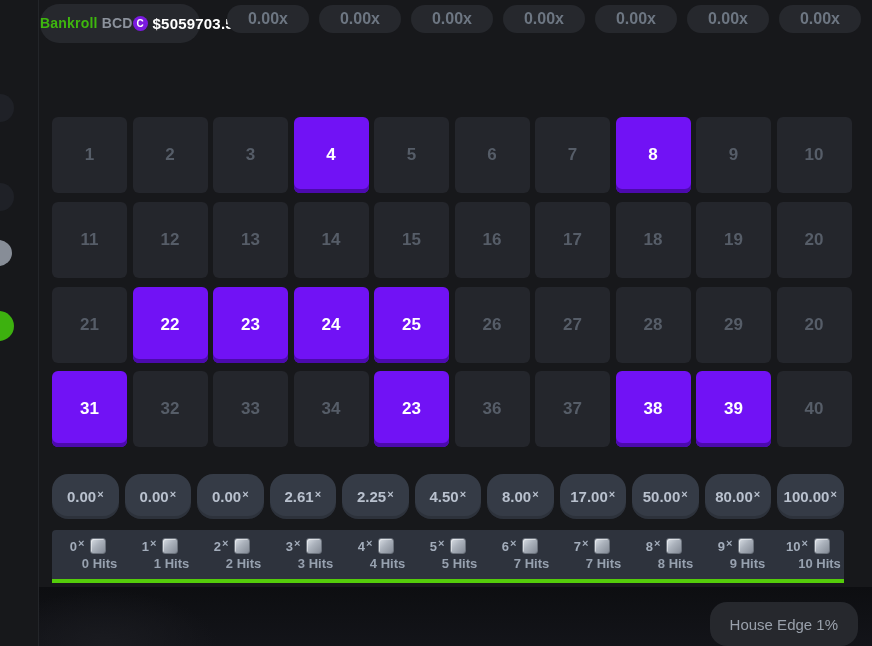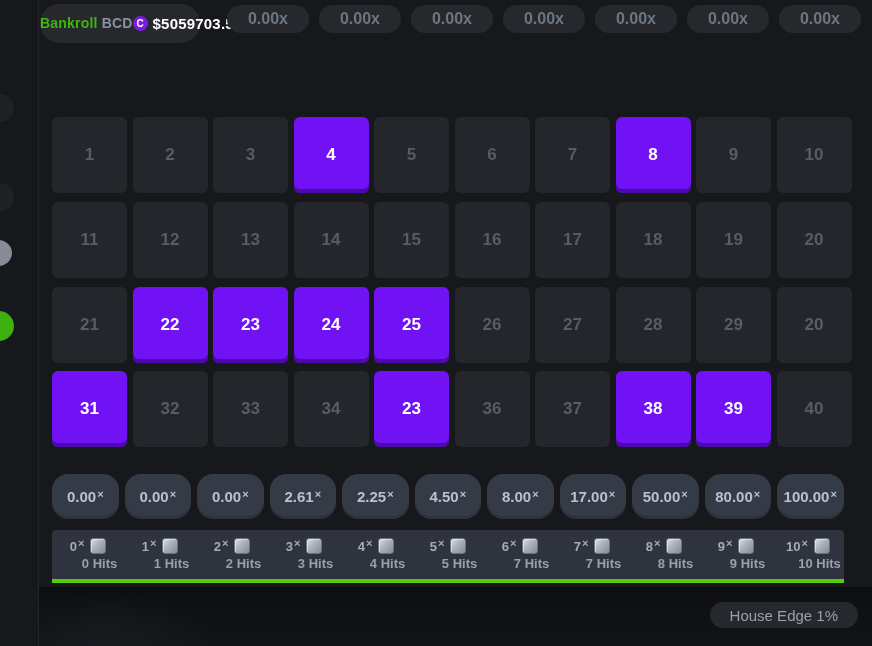--- a/index.html
+++ b/index.html
@@ -52,21 +52,21 @@
   .hit-top{display:flex;align-items:center;}
   .gem{width:14px;height:14px;margin-left:6px;border-radius:3px;border:1px solid #6a717b;
        background:linear-gradient(135deg,#d9dee5 0%,#aab1bb 45%,#848b96 100%);
        box-shadow:inset 1px 1px 0 rgba(255,255,255,.45);}
   .hit-label{color:#97a1af;margin-left:23px;}
 
   
   .footer{position:absolute;left:39px;top:587px;width:833px;height:59px;
           background:radial-gradient(160px 80px at 8% 100%, #1a1b20 0%, rgba(26,27,32,0) 70%),
                      linear-gradient(180deg,#0d0e11,#131419);}
-  .house{position:absolute;right:14px;top:602px;height:26px;padding:0 20px;border-radius:17px;
+  .house{position:absolute;right:14px;top:602px;height:26px;padding:9px 20px;border-radius:17px;
          background:#26282d;color:#99a0ab;font-size:15px;display:flex;align-items:center;}
 </style>
 </head>
 <body>
 
 <div class="stage">
 
   <div class="rail">
     <div class="rail-circle rc1"></div>
     <div class="rail-circle rc2"></div>

